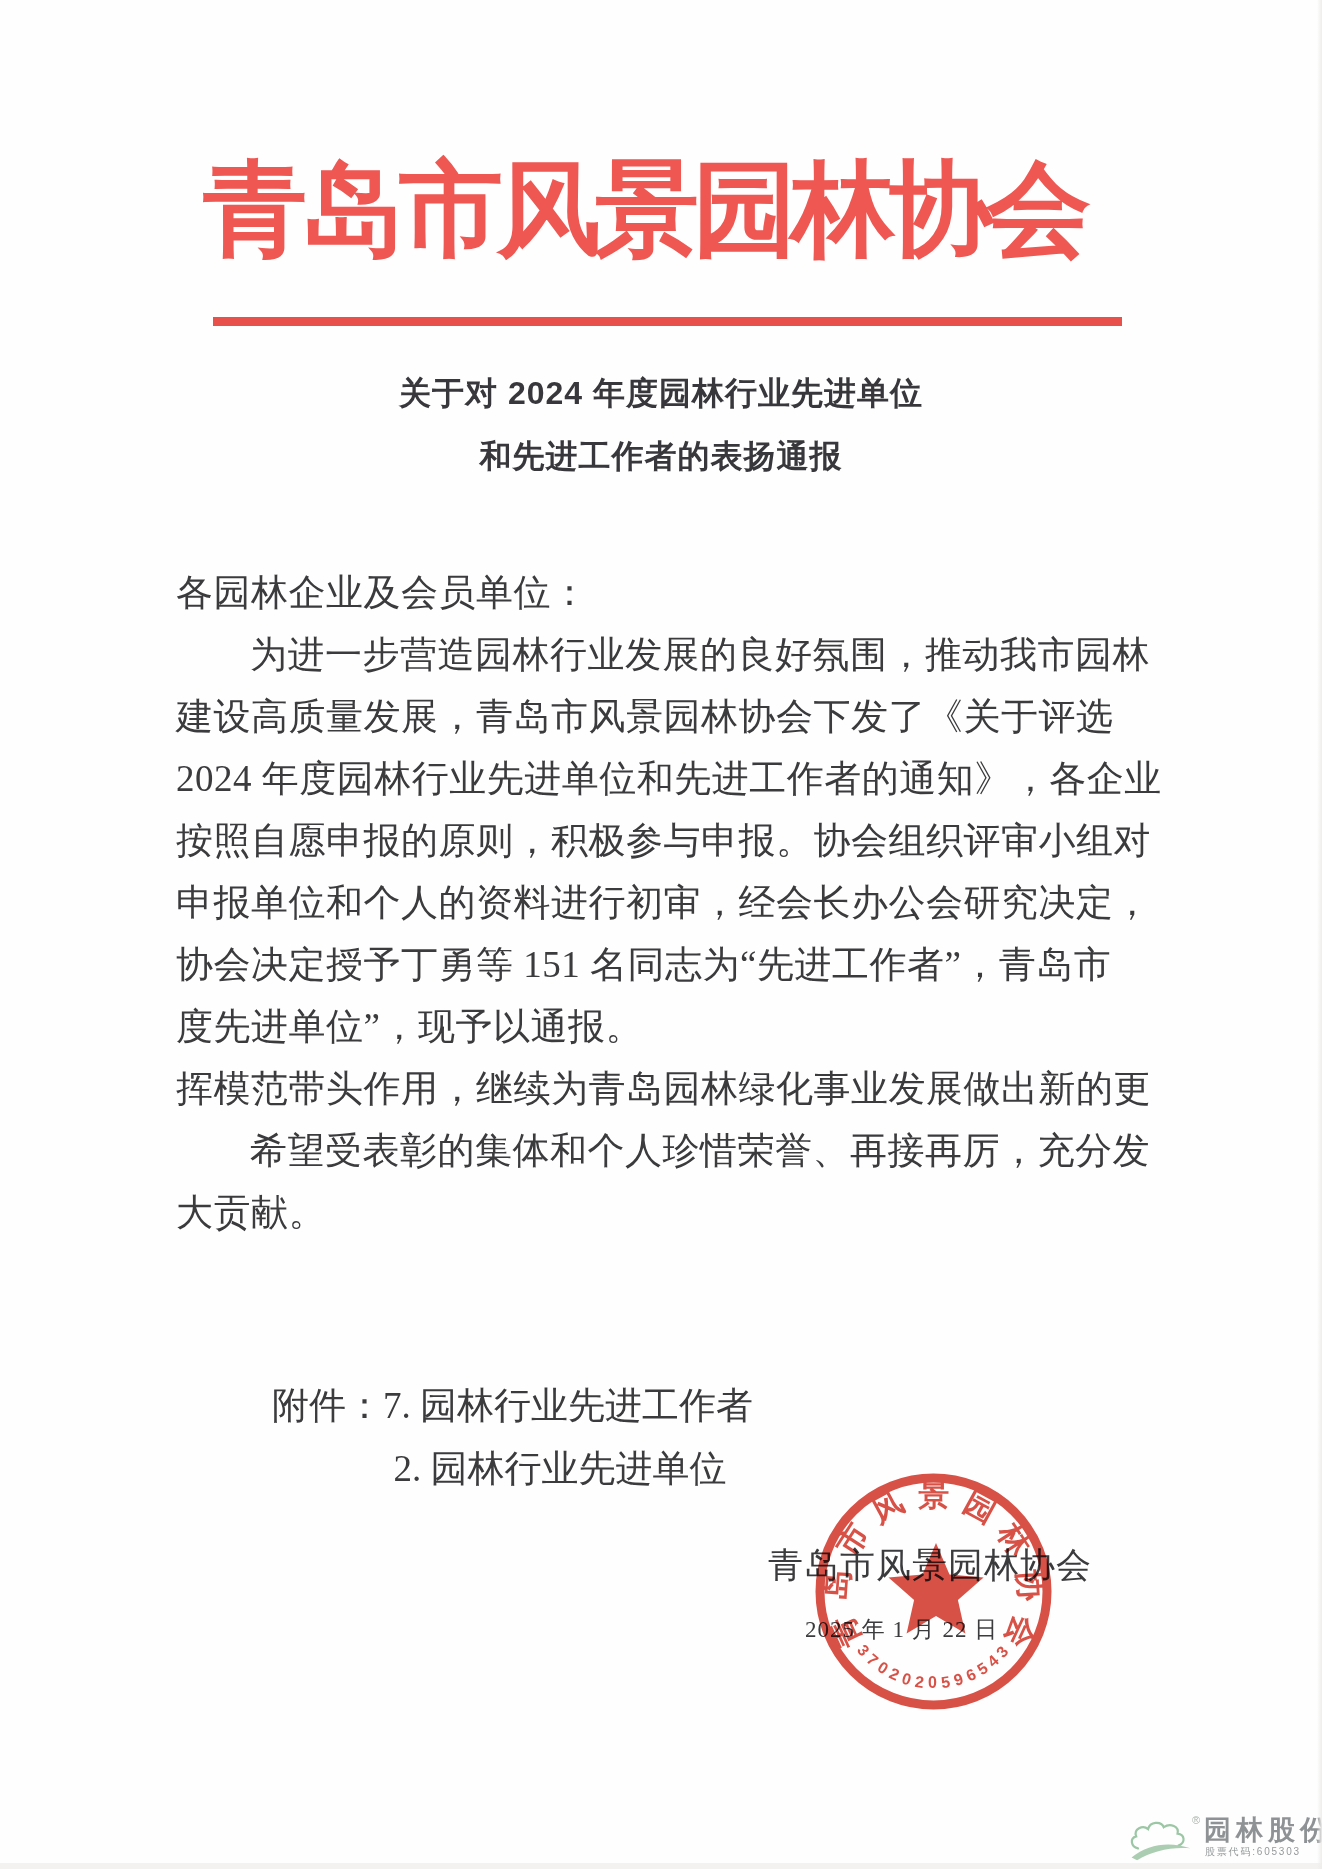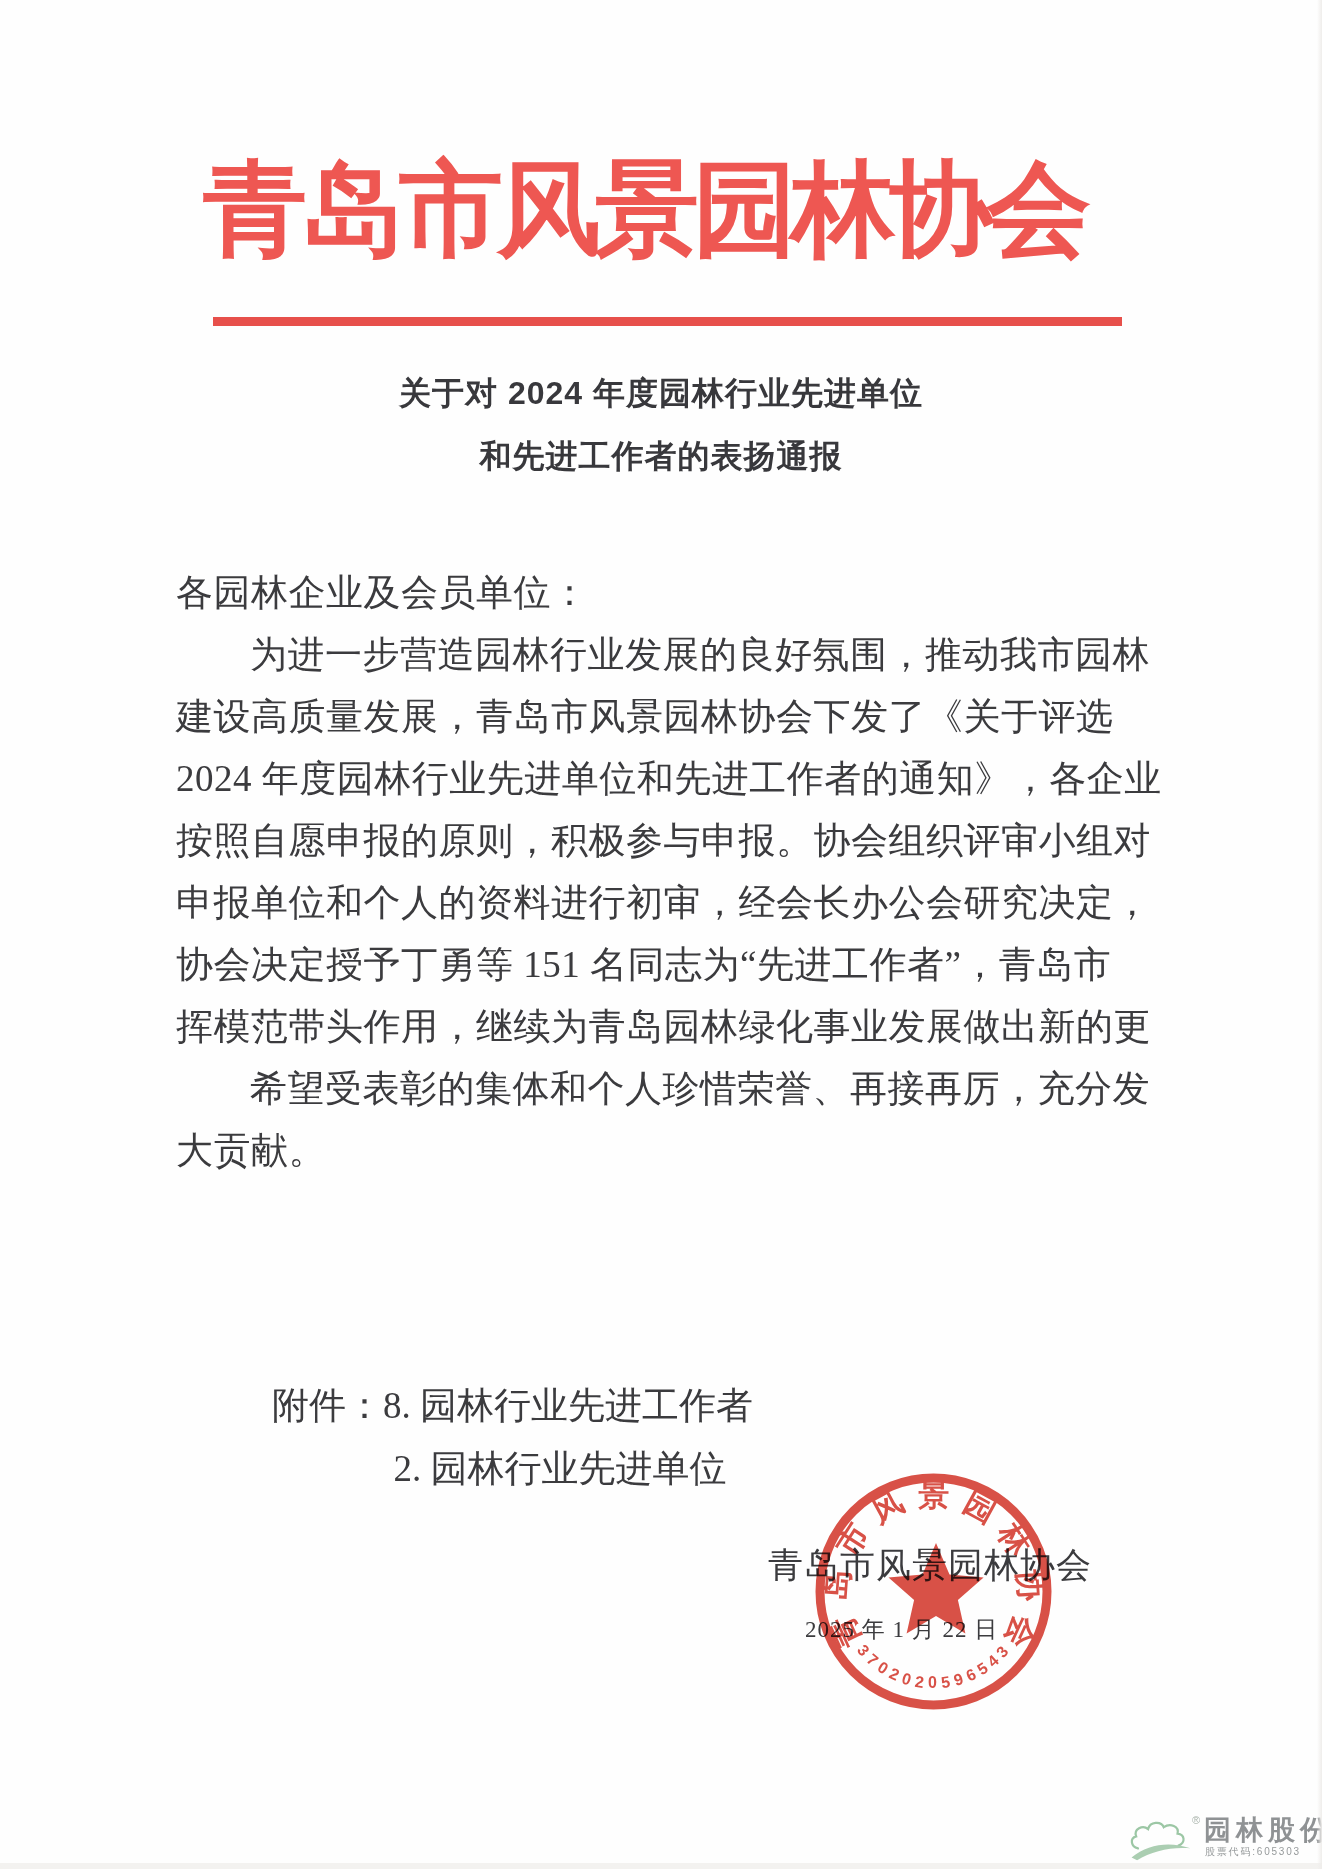--- a/index.html
+++ b/index.html
@@ -78,28 +78,29 @@
   </div>
 
   <div class="body-text">
     <div class="bl">各园林企业及会员单位：</div>
     <div class="bl indent">为进一步营造园林行业发展的良好氛围，推动我市园林</div>
     <div class="bl">建设高质量发展，青岛市风景园林协会下发了《关于评选</div>
     <div class="bl">2024 年度园林行业先进单位和先进工作者的通知》，各企业</div>
     <div class="bl">按照自愿申报的原则，积极参与申报。协会组织评审小组对</div>
     <div class="bl">申报单位和个人的资料进行初审，经会长办公会研究决定，</div>
     <div class="bl">协会决定授予丁勇等 151 名同志为“先进工作者”，青岛市</div>
+    <div class="bl">度先进单位”，现予以通报。</div>
     <div class="bl">挥模范带头作用，继续为青岛园林绿化事业发展做出新的更</div>
     <div class="bl indent">希望受表彰的集体和个人珍惜荣誉、再接再厉，充分发</div>
     <div class="bl">大贡献。</div>
   </div>
 
   <div class="attachments">
     <div class="att-line1">
-      <span>附件：</span><span>8. 园林行业先进工作者</span>
+      <span>附件：</span><span>7. 园林行业先进工作者</span>
     </div>
     <div class="att-line2">2. 园林行业先进单位</div>
   </div>
 
   <div class="signature">青岛市风景园林协会</div>
   <div class="doc-date">2025 年 1 月 22 日</div>
 
   <svg class="seal" viewBox="0 0 265 265">
     <circle class="ring" cx="132.5" cy="132.5" r="113.5"></circle>
     <polygon class="star" points="135,84 148.5,115.4 182.6,118.6 156.9,141.1 164.4,174.5 135,157 105.6,174.5 113.1,141.1 87.5,118.6 121.5,115.4"></polygon>

